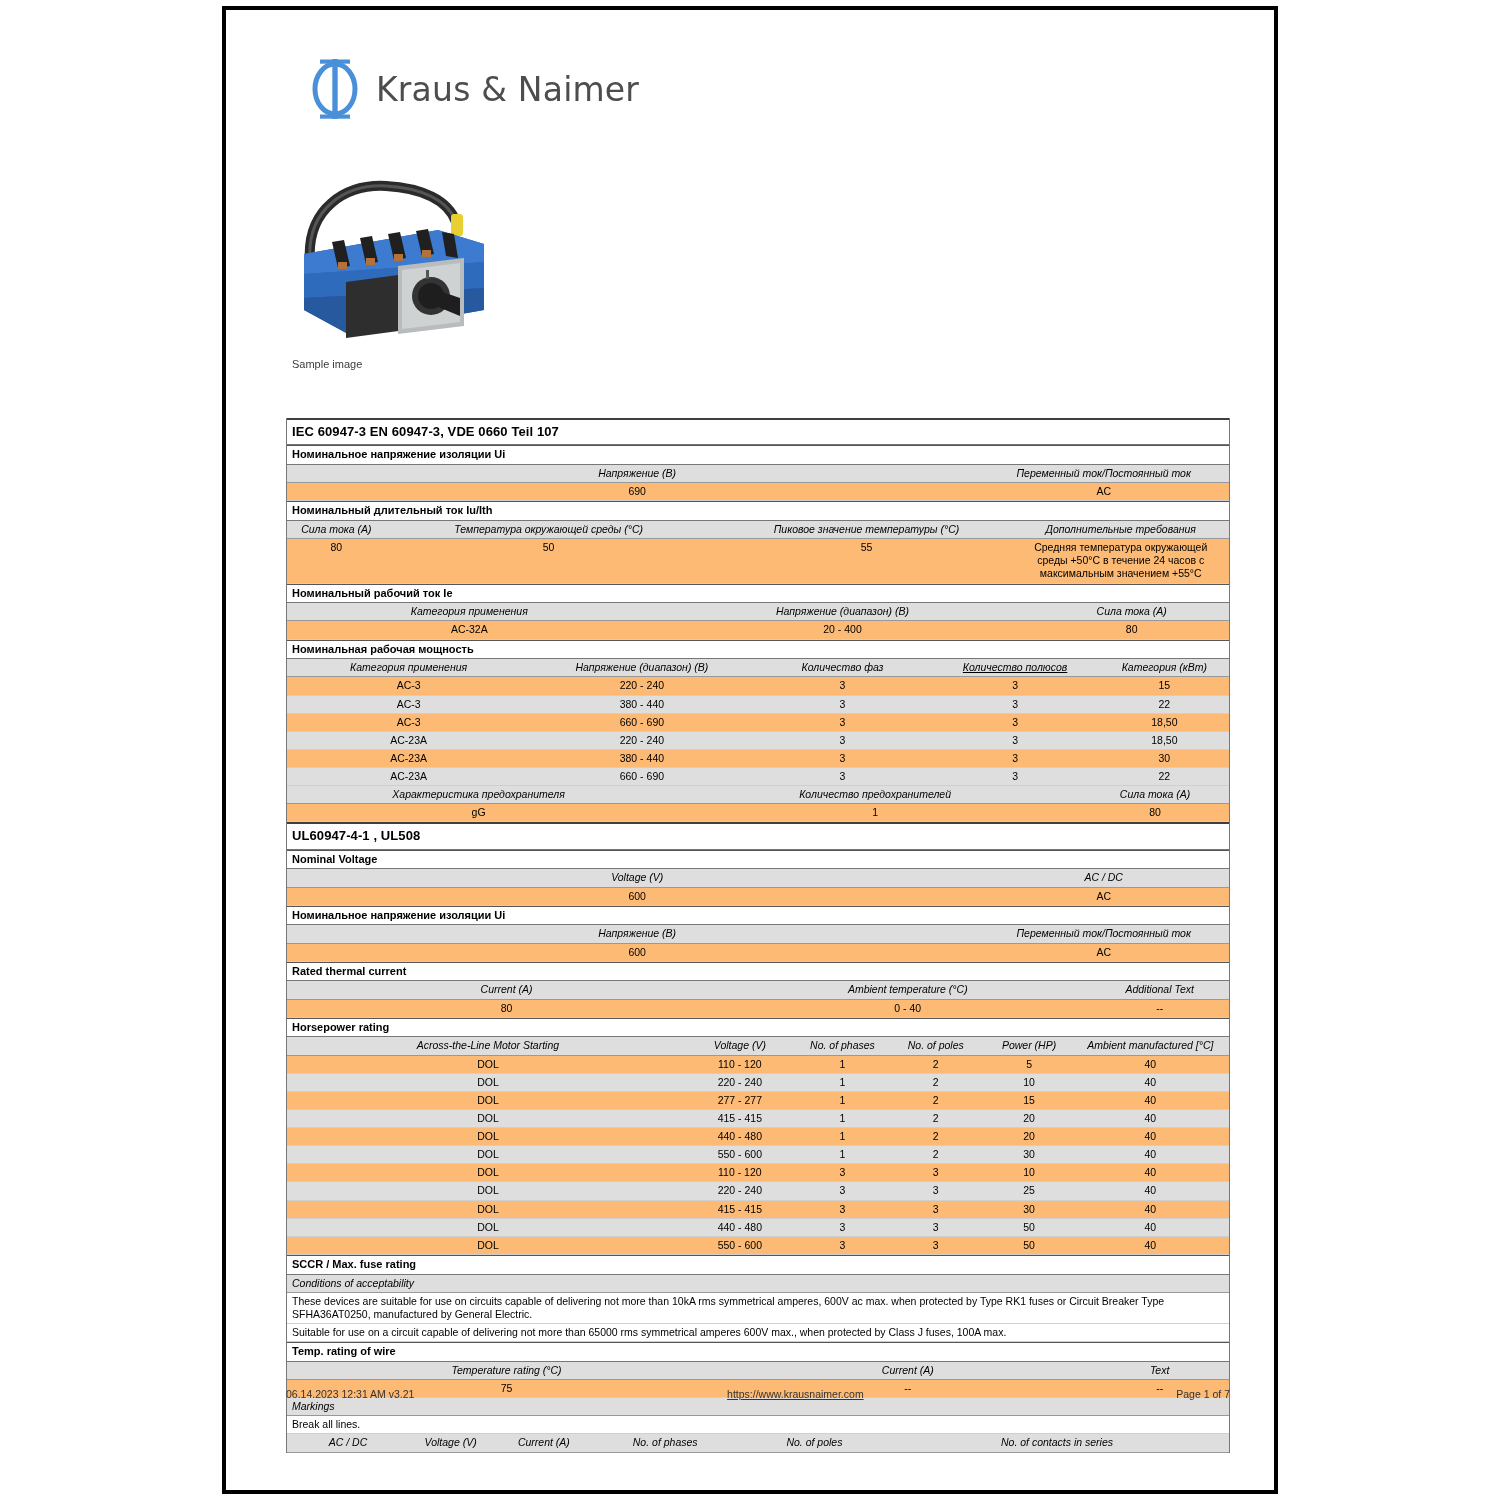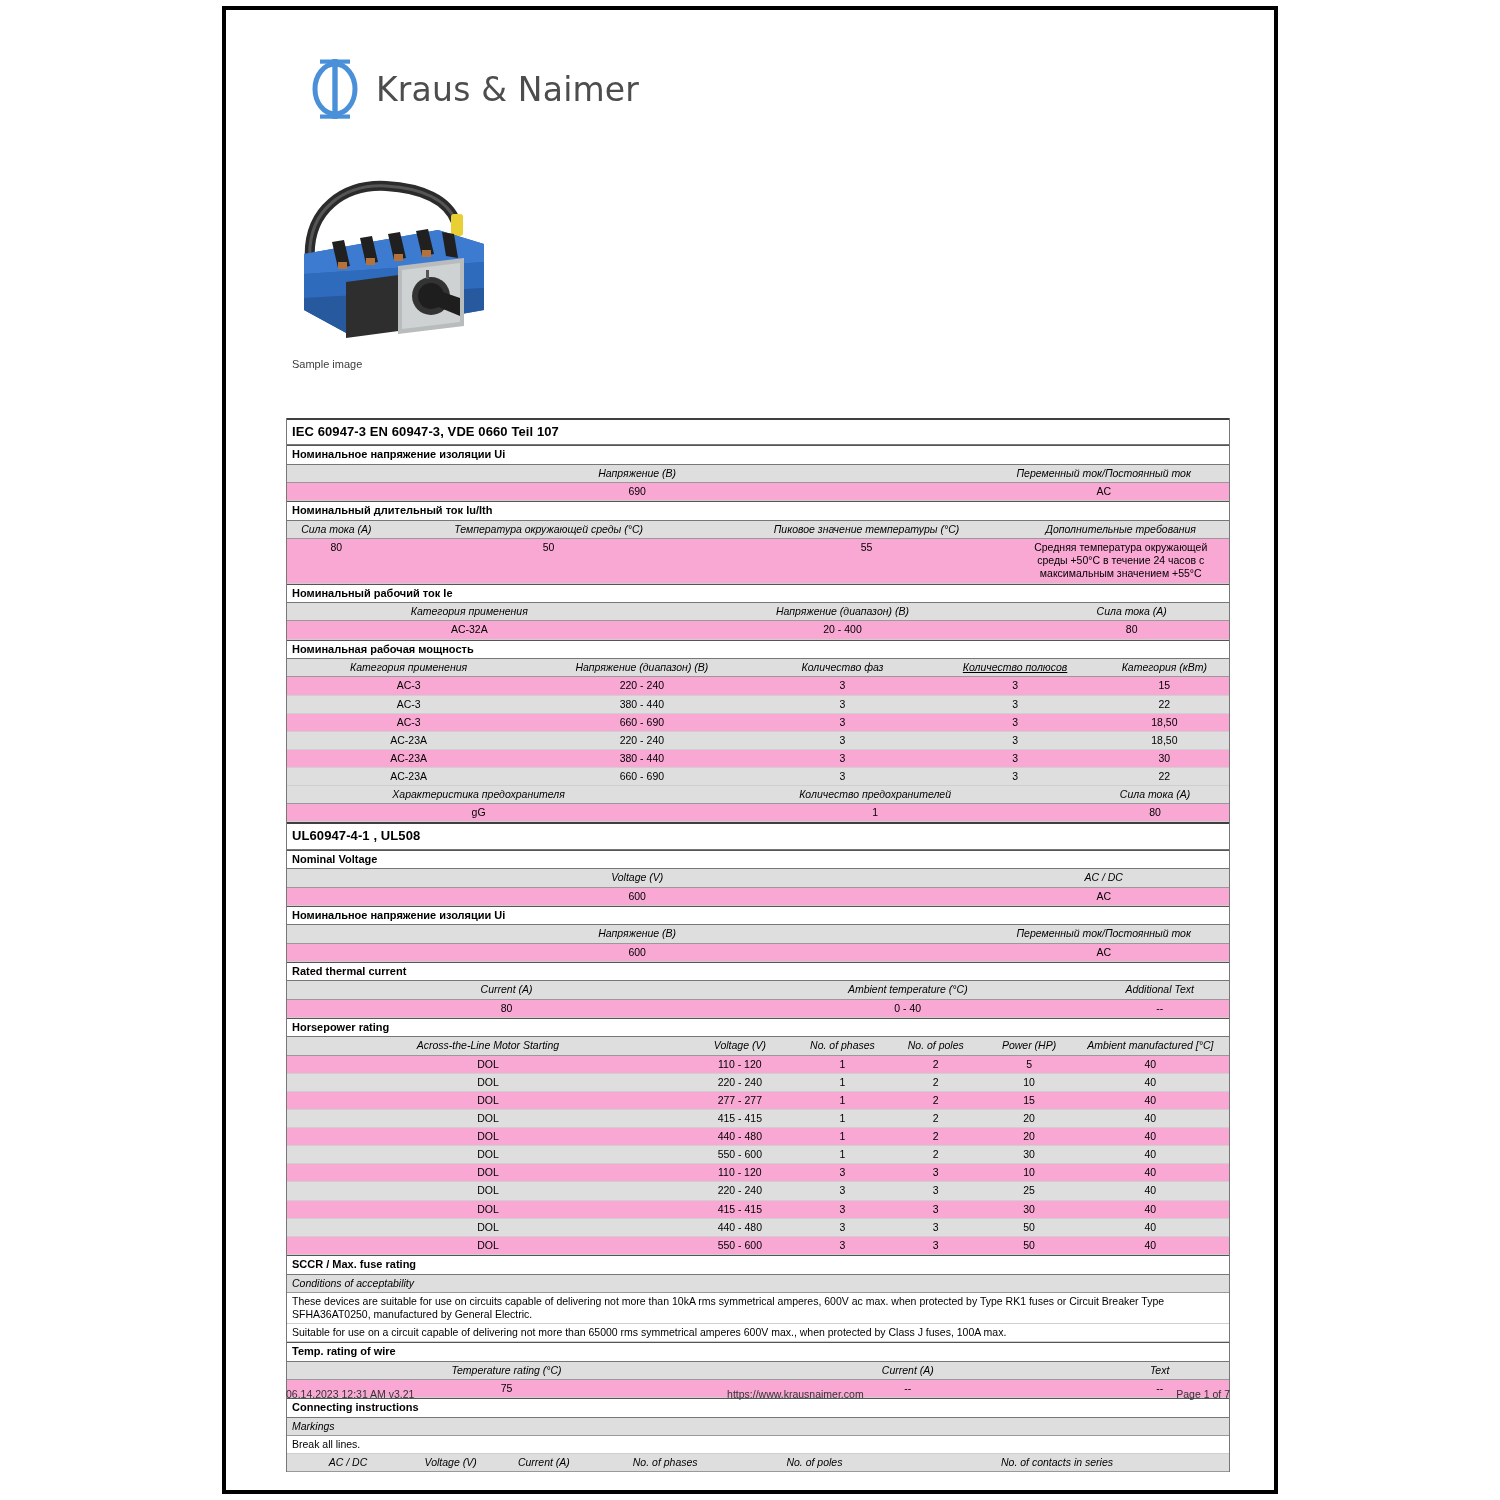--- a/index.html
+++ b/index.html
@@ -92,21 +92,21 @@
   }
   
   .row.hdr{
     background:#dedede;
     font-style:italic;
     border-bottom:1px solid #999;
     padding:2px 4px 2px 5px;
   }
   
   .row.dat{
-    background:#f9a8d4;
+    background:#fdba74;
     border-bottom:1px solid #cfcfcf;
     padding:2px 4px 2px 5px;
   }
   .row.dat.alt{background:#dedede;}
   .row.txt{
     background:#ffffff;
     border-bottom:1px solid #cfcfcf;
     padding:2px 4px 2px 5px;
   }
   .row.note{
@@ -121,21 +121,21 @@
   .c.r{text-align:right;}
   .c.c{text-align:center;}
   .c.wrap{white-space:normal;}
 
   
   .footer{
     position:absolute;left:60px;top:1378px;width:944px;
     display:flex;justify-content:space-between;
     font-size:10.5px;color:#333;
   }
-  .footer .mid{flex:0 0 auto;}
+  .footer .mid{flex:0 0 auto;text-decoration:underline;}
 </style>
 </head>
 <body>
 
 <div class="page">
  <div class="inner">
 
   <div class="brand">
     <svg class="brand-logo" viewBox="0 0 54 62">
       <ellipse cx="27" cy="31" rx="20" ry="25" fill="none" stroke="#4a90d9" stroke-width="5"></ellipse>
@@ -485,21 +485,20 @@
             <div class="c l" style="flex: 0 0 14%; width: 14%;">Text</div>
           </div>
         </div>
         <div class="row dat">
           <div class="cells">
             <div class="c c" style="flex: 0 0 46%; width: 46%;">75</div>
             <div class="c r" style="flex: 0 0 40%; width: 40%;">--</div>
             <div class="c l" style="flex: 0 0 14%; width: 14%;">--</div>
           </div>
         </div>
-        <div class="row sec">Connecting instructions</div>
         <div class="row note">Markings</div>
         <div class="row txt">Break all lines.</div>
         <div class="row hdr">
           <div class="cells">
             <div class="c l" style="flex: 0 0 12%; width: 12%;">AC / DC</div>
             <div class="c r" style="flex: 0 0 10%; width: 10%;">Voltage (V)</div>
             <div class="c r" style="flex: 0 0 10%; width: 10%;">Current (A)</div>
             <div class="c c" style="flex: 0 0 16%; width: 16%;">No. of phases</div>
             <div class="c c" style="flex: 0 0 16%; width: 16%;">No. of poles</div>
             <div class="c r" style="flex: 0 0 36%; width: 36%;">No. of contacts in series</div>

